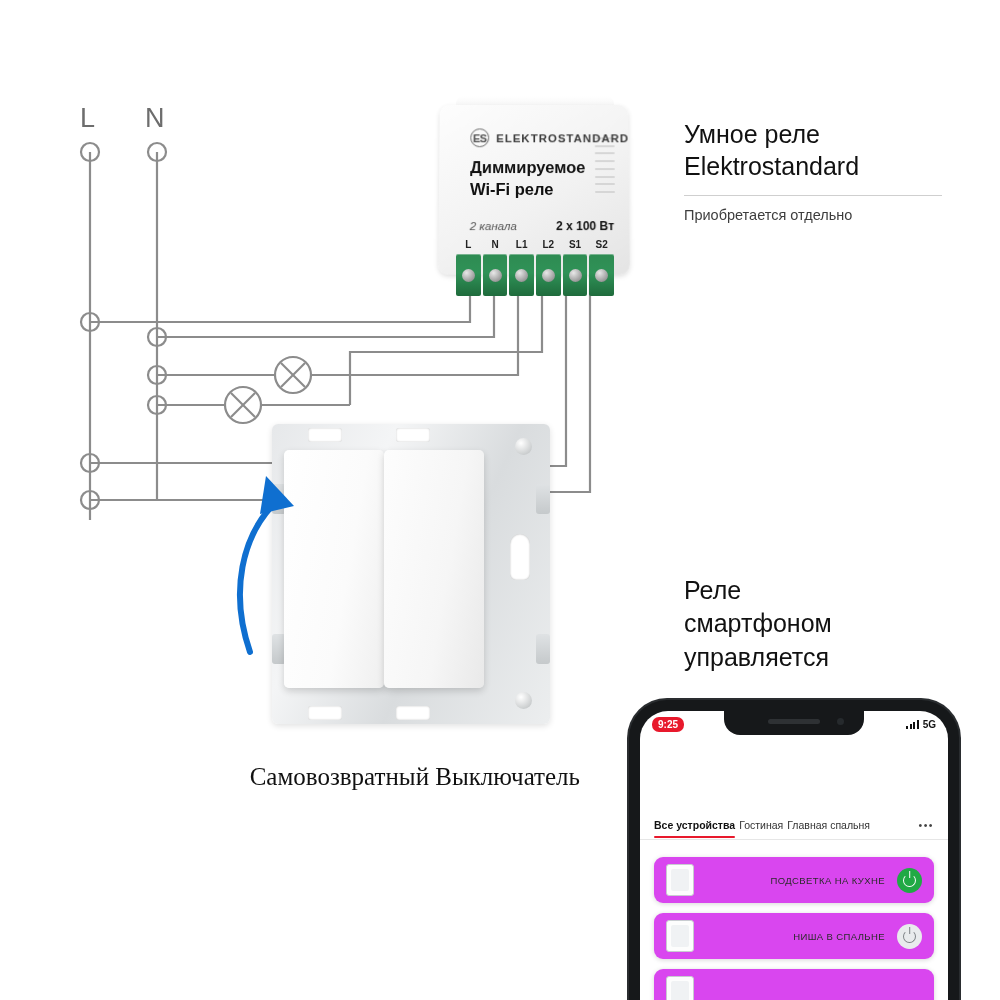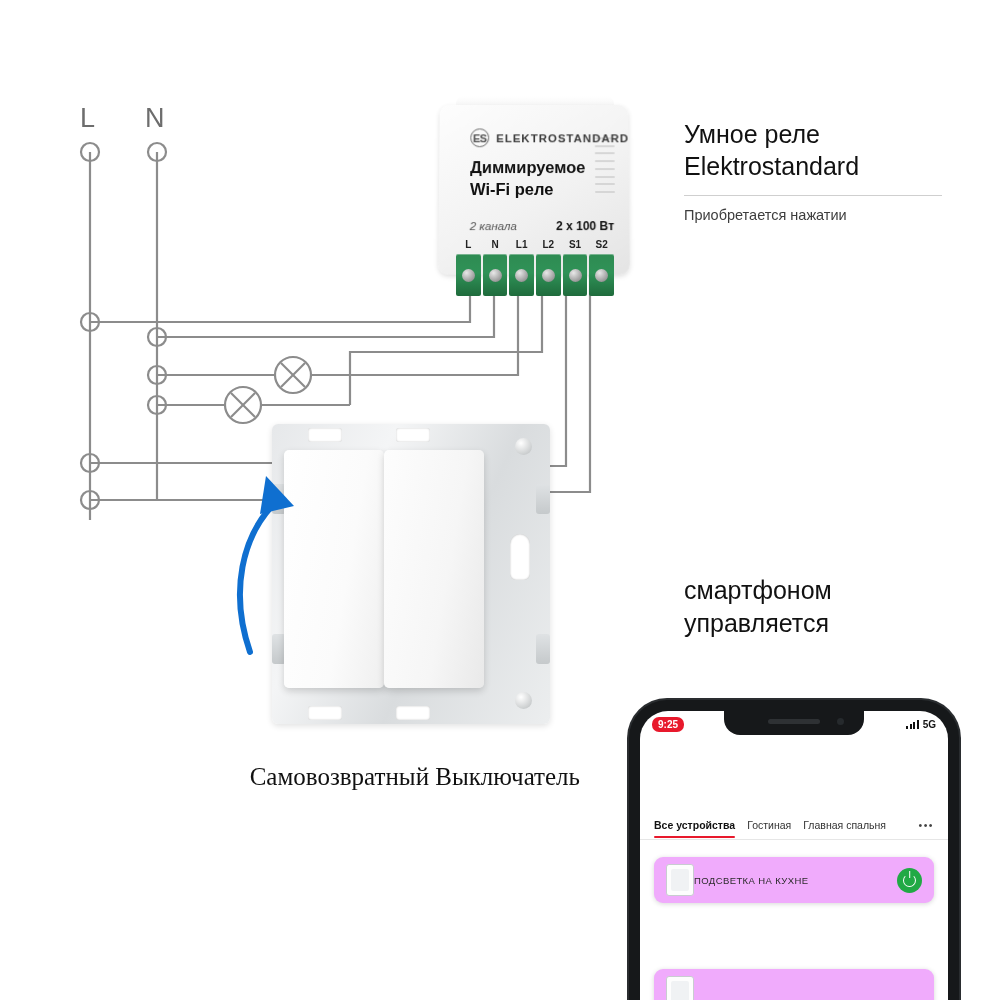--- a/index.html
+++ b/index.html
@@ -351,21 +351,21 @@
     position: absolute;
     left: 14px; top: 33px;
     width: 13px; height: 13px;
     border-radius: 50%;
     background: #e8192c;
   }
   .app-tabs {
     position: absolute;
     left: 0; top: 108px;
     width: 100%;
-    display: flex; gap: 12px;
+    display: flex; gap: 4px;
     padding: 0 14px;
     box-sizing: border-box;
     font-size: 10.5px;
     color: #333;
   }
   .app-tabs .tab.active { color: #111; font-weight: 600; position: relative; }
   .app-tabs .tab.active::after {
     content: "";
     position: absolute;
     left: 0; right: 0; bottom: -7px;
@@ -375,27 +375,28 @@
   .tabs-rule {
     position: absolute;
     left: 0; top: 128px; width: 100%;
     border-bottom: 1px solid #e6e6e6;
   }
   .device-card {
     position: absolute;
     left: 14px;
     width: 280px;
     height: 46px;
-    background: #f0abfc;
+    background: #d946ef;
     border-radius: 9px;
     box-shadow: 0 1px 5px rgba(0,0,0,0.16);
     display: flex; align-items: center;
     padding: 0 12px;
     box-sizing: border-box;
-    gap: 0;
+    gap: 12px;
+    text-align: right;
   }
   .device-card.one { top: 146px; }
   .device-card.two { top: 202px; }
   .device-card.three { top: 258px; }
   .dev-icon {
     width: 26px; height: 30px;
     border: 1.5px solid #c8ccd0;
     border-radius: 3px;
     position: relative;
     background: #fdfdfd;
@@ -537,21 +538,21 @@
       </div>
     </div>
   </div>
 
   <div class="info-block">
     <div class="info-title">
       <div>Умное реле</div>
       <div>Elektrostandard</div>
     </div>
     <div class="info-rule"></div>
-    <div class="info-note">Приобретается нажатии</div>
+    <div class="info-note">Приобретается отдельно</div>
   </div>
 
   <div class="switch-wrap">
     <div class="switch-frame">
       <div class="frame-hole h1"></div>
       <div class="frame-hole h2"></div>
       <div class="frame-hole h3"></div>
       <div class="frame-hole h4"></div>
       <div class="frame-screw s1"></div>
       <div class="frame-screw s2"></div>
@@ -568,20 +569,21 @@
   <svg id="arrow-svg" viewBox="0 0 110 200">
     <path d="M28 190 C8 132, 18 72, 58 36" fill="none" stroke="#0f6fd0" stroke-width="6" stroke-linecap="round"></path>
     <path d="M44 14 L72 44 L38 52 Z" fill="#0f6fd0"></path>
   </svg>
 
   <div class="switch-caption">
     <h2>Самовозвратный Выключатель</h2>
   </div>
 
   <div class="phone-caption">
+    <div>Реле</div>
     <div>смартфоном</div>
     <div>управляется</div>
   </div>
 
   <div class="phone">
     <div class="phone-screen">
 
       <div class="notch">
         <div class="speaker"></div>
         <div class="cam"></div>
@@ -610,20 +612,27 @@
       <div class="tabs-rule"></div>
 
       <div class="device-card one">
         <div class="dev-icon"></div>
         <div class="dev-name">ПОДСВЕТКА НА КУХНЕ</div>
         <div class="toggle-btn on">
           <span class="pw"></span>
         </div>
       </div>
 
+      <div class="device-card two">
+        <div class="dev-icon"></div>
+        <div class="dev-name">НИША В СПАЛЬНЕ</div>
+        <div class="toggle-btn off">
+          <span class="pw"></span>
+        </div>
+      </div>
 
       <div class="device-card three">
         <div class="dev-icon"></div>
       </div>
 
     </div>
   </div>
 
 </div>
 

